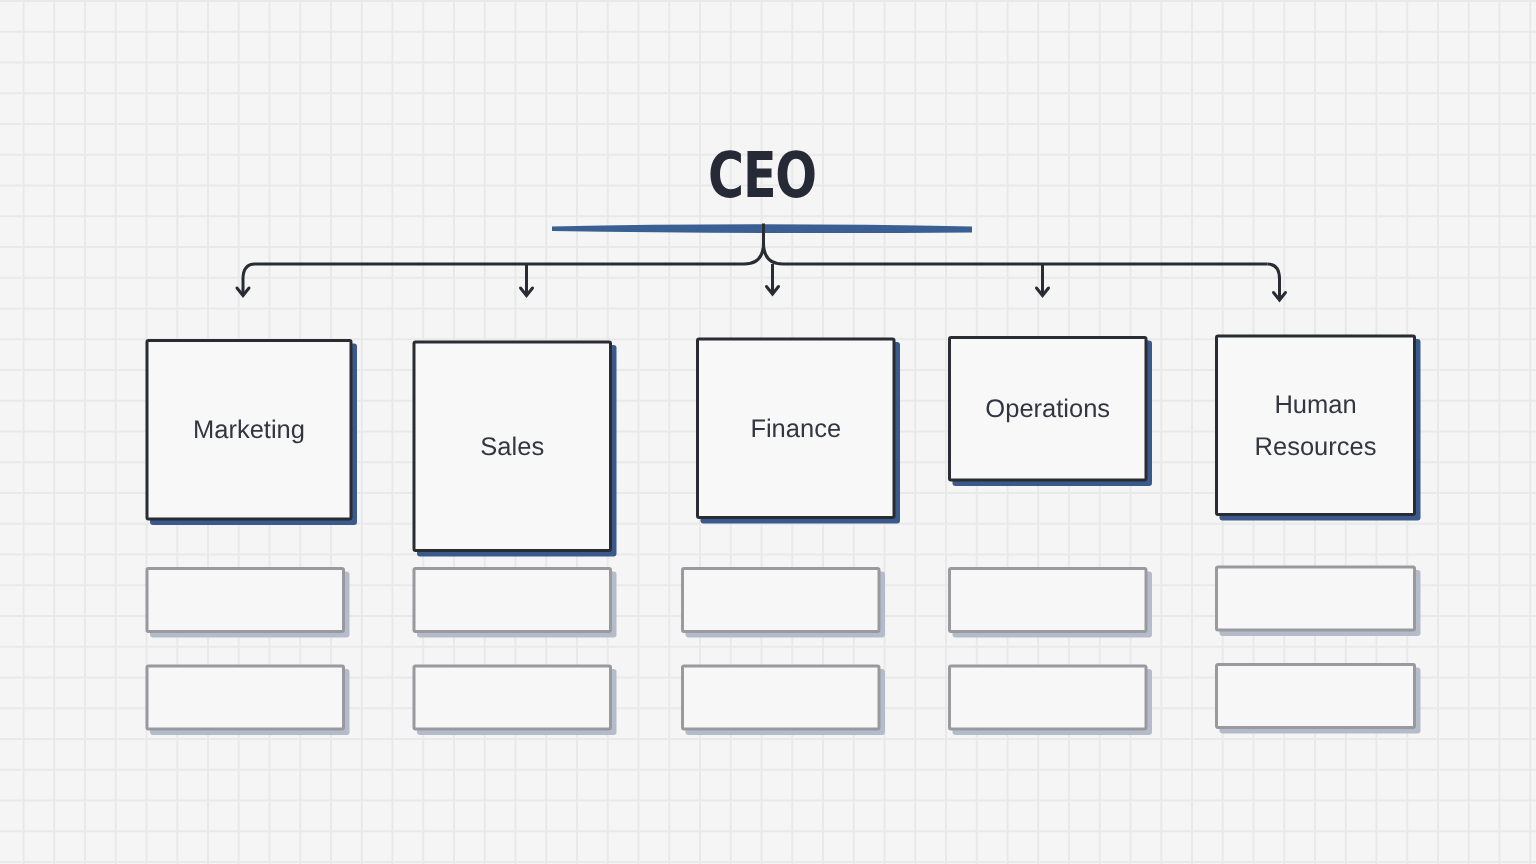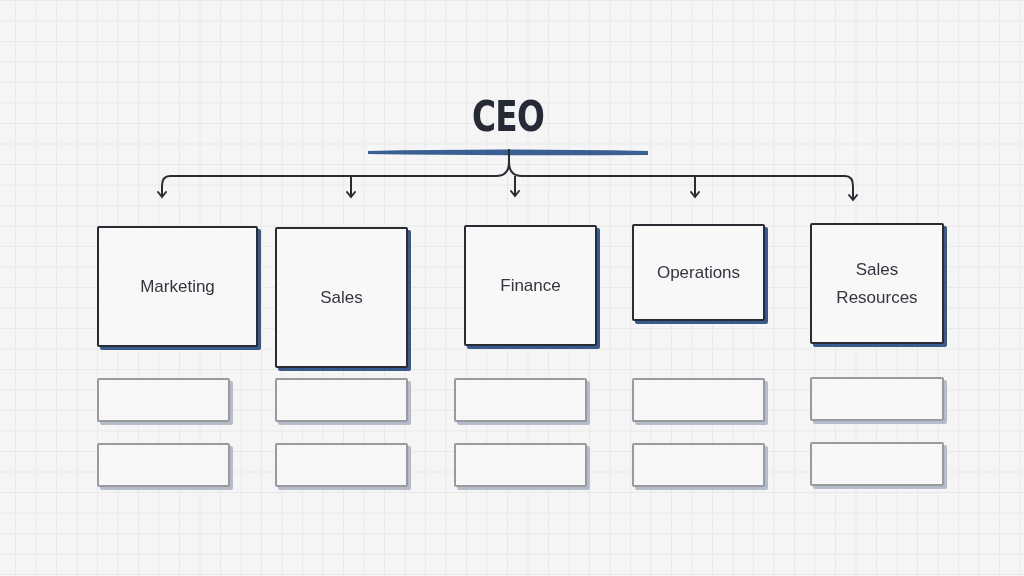--- a/index.html
+++ b/index.html
@@ -54,34 +54,34 @@
 
   <g stroke="#2a2c33" stroke-width="2" fill="none" stroke-linecap="round">
     <path d="M158 192 L162 197 L166 192"></path>
     <path d="M347 192 L351 197 L355 192"></path>
     <path d="M511 191 L515 196 L519 191"></path>
     <path d="M691 192 L695 197 L699 192"></path>
     <path d="M849 195 L853 200 L857 195"></path>
   </g>
 </svg>
 
-<div class="box" style="left:97px;top:226px;width:161px;height:121px;">
+<div class="box" style="left:97px;top:226px;width:138px;height:121px;">
   <span>Marketing</span>
 </div>
 <div class="box" style="left:275px;top:227px;width:133px;height:141px;">
   <span>Sales</span>
 </div>
 <div class="box" style="left:464px;top:225px;width:133px;height:121px;">
   <span>Finance</span>
 </div>
 <div class="box" style="left:632px;top:224px;width:133px;height:97px;">
   <span>Operations</span>
 </div>
 <div class="box" style="left:810px;top:223px;width:134px;height:121px;">
-  <span style="width:100px;display:block;">Sales Resources</span>
+  <span style="width:100px;display:block;">Human Resources</span>
 </div>
 
 <div class="subbox" style="left:97px;top:378px;width:133px;height:44px;"></div>
 <div class="subbox" style="left:275px;top:378px;width:133px;height:44px;"></div>
 <div class="subbox" style="left:454px;top:378px;width:133px;height:44px;"></div>
 <div class="subbox" style="left:632px;top:378px;width:133px;height:44px;"></div>
 <div class="subbox" style="left:810px;top:377px;width:134px;height:44px;"></div>
 
 <div class="subbox" style="left:97px;top:443px;width:133px;height:44px;"></div>
 <div class="subbox" style="left:275px;top:443px;width:133px;height:44px;"></div>

